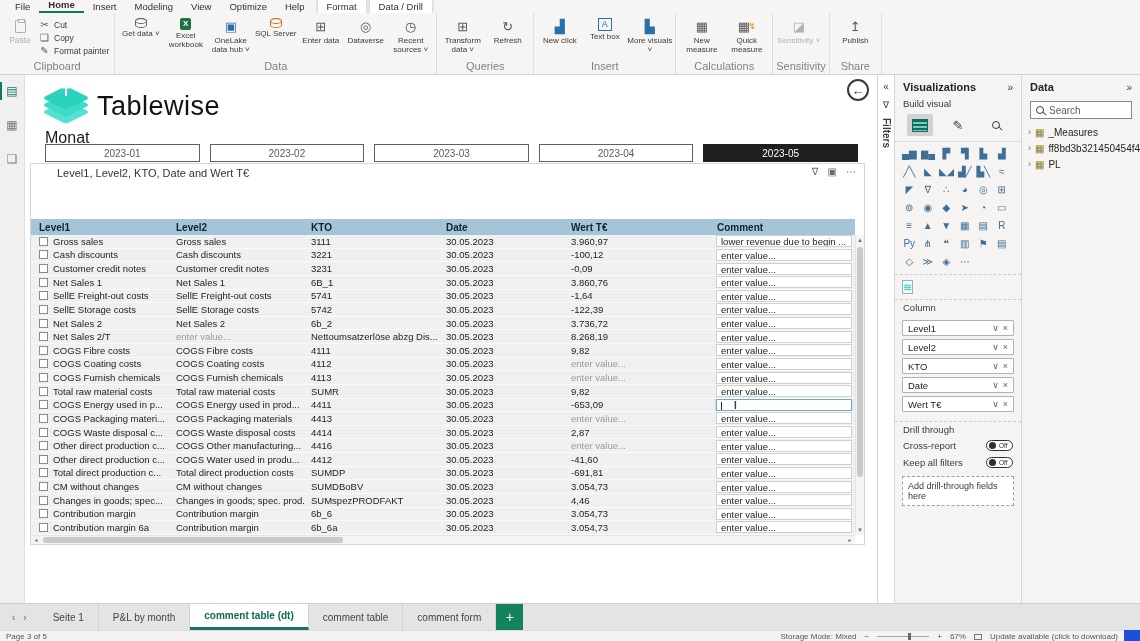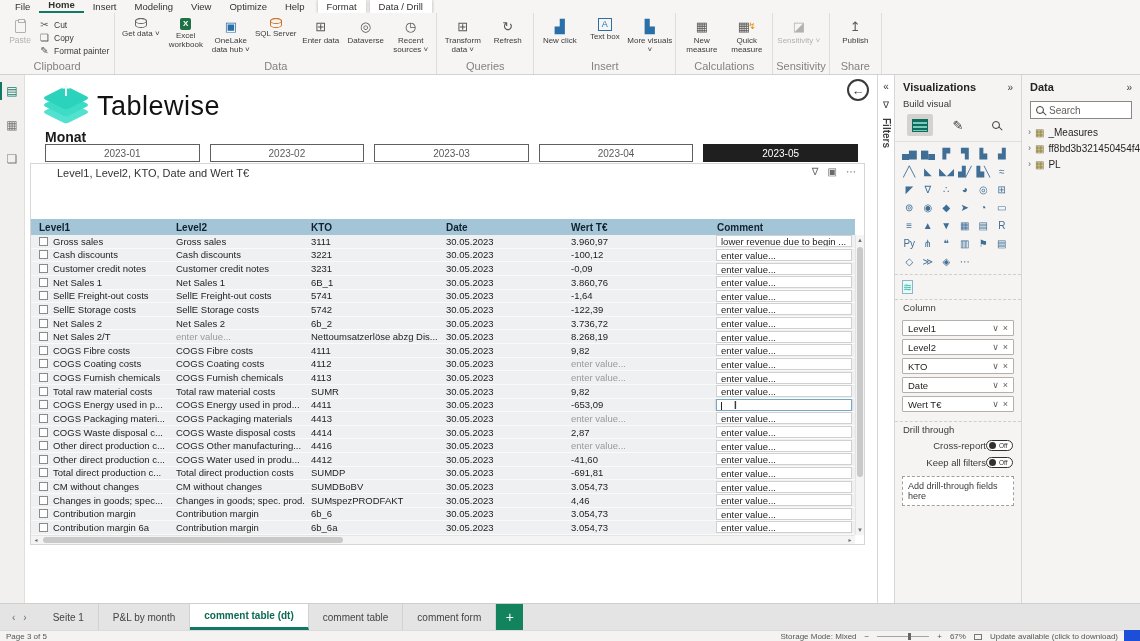--- a/index.html
+++ b/index.html
@@ -40,21 +40,21 @@
   .lview.active{color:#117865}
   .lview.active::before{content:"";position:absolute;left:0;top:1px;bottom:1px;width:2px;background:#117865}
 
   
   .canvas{position:absolute;top:75px;left:25px;width:852px;bottom:38px;background:#fff;overflow:hidden}
   .logo{position:absolute;left:18px;top:6px;width:56px;height:52px}
   .lyr{position:absolute;width:34px;height:34px;background:#2ed9c3;border-radius:5px;transform:scale(1,.5) rotate(45deg);left:6px}
   .lyr1{top:14px;background:#53e2cf}.lyr2{top:7px;background:#3cdcc7}.lyr3{top:0;background:#2bd3bc}
   .logoT{position:absolute;top:3px;left:19px;color:#fff;font-weight:bold;font-size:13px}
   .wordmark{position:absolute;left:72px;top:16px;font-size:27px;font-weight:400;color:#121212;letter-spacing:.5px}
-  .monat{position:absolute;left:20px;top:54px;font-size:14px;font-weight:bold;color:#1a1a1a}
+  .monat{position:absolute;left:20px;top:54px;font-size:16px;font-weight:normal;color:#1a1a1a}
   .months{position:absolute;left:20px;right:19px;top:69px;display:flex;gap:10px}
   .mbtn{flex:1;height:18px;border:1px solid #5f5f5f;background:#fff;color:#5a5a5a;font-size:10px;display:flex;align-items:center;justify-content:center;cursor:pointer}
   .mbtn.sel{background:#1f1f1f;border-color:#1f1f1f;color:#fff}
   .backbtn{position:absolute;right:8px;top:4px;width:22px;height:22px;border:2px solid #3b3a39;border-radius:50%;display:flex;align-items:center;justify-content:center;font-size:13px;color:#3b3a39;cursor:pointer;background:#fff}
 
   
   .visual{position:absolute;left:5px;right:12px;top:88px;height:382px;background:#fff;border:1px solid #d6d6d6}
   .vtitle{position:absolute;top:3px;left:26px;font-size:11px;color:#333}
   .vhead{position:absolute;top:2px;right:8px;display:flex;gap:9px;color:#6a6a6a;font-size:10px}
   .vhead span{cursor:pointer}
@@ -104,21 +104,21 @@
   .mag{width:8px;height:8px;border:1.5px solid #3b3a39;border-radius:50%;position:relative}
   .mag::after{content:"";position:absolute;width:5px;border-top:1.5px solid #3b3a39;transform:rotate(45deg);right:-4px;bottom:-1px}
   .gal{display:flex;flex-wrap:wrap;gap:4px 4px;padding:5px 7px;border-bottom:1px dashed #d0cecc}
   .gic{width:14.5px;height:14px;font-size:10px;line-height:14px;text-align:center;color:#3f6e96;cursor:pointer;overflow:hidden}
   .custrow{padding:4px 7px;border-bottom:1px dashed #d0cecc}
   .custic{width:19px;height:17px;border:1px solid #8ab6cc;background:#eef8f6;color:#1fbfa8;font-size:11px;text-align:center;line-height:16px;cursor:pointer}
   .pill{display:flex;align-items:center;background:#fff;border:1px solid #b3b0ad;height:16px;font-size:9.5px;padding:0 5px;margin:3px 7px;color:#252423;border-radius:1px;cursor:pointer}
   .pill .sp{flex:1}
   .pill .pv,.pill .px{color:#605e5c;font-size:9px;margin-left:4px;cursor:pointer}
   .fieldwell{border-bottom:1px dashed #d0cecc;padding:2px 0 6px}
-  .drille{display:flex;justify-content:flex-end;align-items:center;padding:3px 8px;font-size:9.5px;color:#3b3a39}
+  .drille{display:flex;justify-content:space-between;align-items:center;padding:3px 8px;font-size:9.5px;color:#3b3a39}
   .tgl{width:27px;height:11px;border:1px solid #323130;border-radius:6px;display:flex;align-items:center;padding:0 2px;gap:3px;cursor:pointer;background:#fff}
   .tgl .dot{width:7px;height:7px;border-radius:50%;background:#323130}
   .tgl .tl{font-size:6.5px;color:#323130}
   .addbox{border:1px dashed #a19f9d;background:#fff;font-size:9px;color:#3b3a39;padding:4px 5px;margin:5px 7px;cursor:pointer}
 
   .sbox{display:flex;align-items:center;border:1px solid #8a8886;background:#fff;height:18px;margin:5px 8px;font-size:10px;color:#605e5c;padding:0 5px;gap:5px;cursor:text}
   .ditem{display:flex;align-items:center;gap:4px;font-size:10px;color:#252423;padding:2.5px 6px;cursor:pointer;white-space:nowrap;overflow:hidden}
   .ditem .dx{color:#605e5c;font-size:9px}
   .ditem .ti{color:#8a7a32;font-size:10px}
   .ditem .chk{color:#107c10;font-size:8px;font-weight:bold;margin-left:-4px;margin-top:5px}

